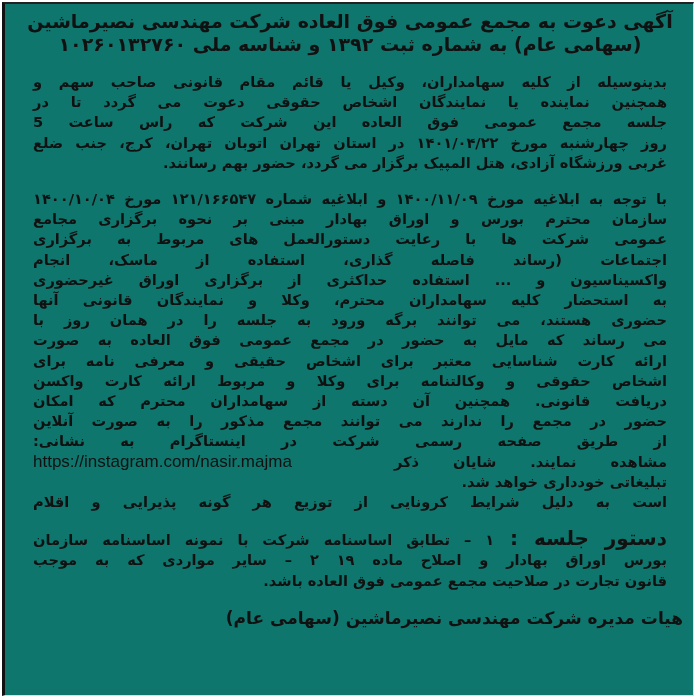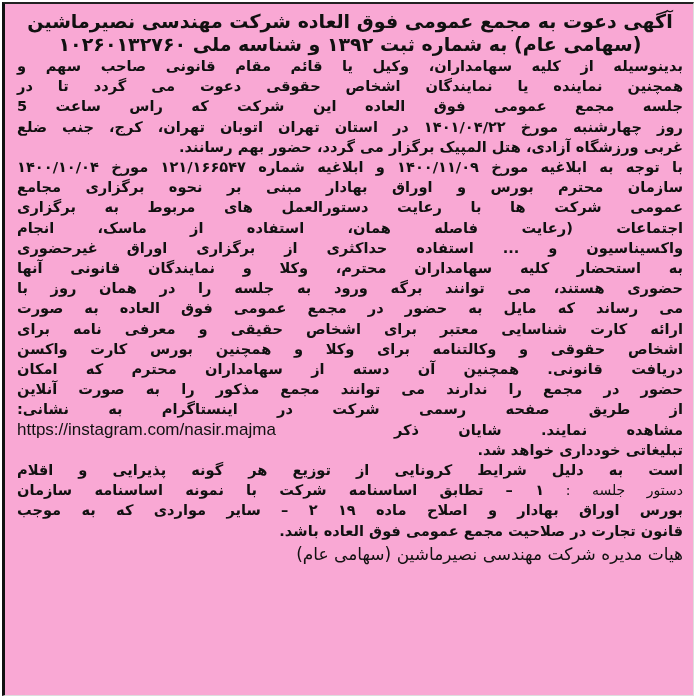--- a/index.html
+++ b/index.html
@@ -3,42 +3,42 @@
 <meta charset="utf-8">
 <style>
   html, body { margin: 0; padding: 0; background: #ffffff; }
   body { width: 700px; height: 700px; overflow: hidden; }
   .frame {
     position: absolute; left: 2px; top: 2px;
     width: 692px; height: 694px;
     border-left: 3px solid #111; border-top: 2px solid #222;
     border-right: 1px solid #ddd; border-bottom: 1px solid #ddd;
     box-sizing: border-box;
-    background: #f9a8d4;
+    background: #0f766e;
   }
   .content {
     position: absolute; left: 12px; right: 10px; top: 6px;
     direction: rtl; color: #111;
     font-family: "DejaVu Sans", sans-serif;
   }
   .title {
     text-align: center; font-weight: bold;
     font-size: 19px; line-height: 23px; margin: 0;
   }
   .body-text {
     font-size: 14.6px; line-height: 20.2px;
     text-align: justify; text-align-last: justify;
-    margin: 0; font-weight: bold;
+    margin: 16px; font-weight: bold;
   }
   .line { display: block; white-space: nowrap; text-align-last: justify; }
   .line.last { text-align-last: right; }
   .url { direction: ltr; unicode-bidi: embed; font-weight: normal; font-family: "Liberation Sans", sans-serif; font-size: 17px; }
-  .agenda-label { font-weight: normal; font-size: 14px; }
+  .agenda-label { font-weight: bold; font-size: 20px; }
   .signature {
-    font-weight: normal; font-size: 17px; line-height: 22px; margin-top: 2px;
+    font-weight: bold; font-size: 17px; line-height: 22px; margin-top: 2px;
     text-align: right;
   }
 </style>
 </head>
 <body>
 
 <div class="frame">
   <div class="content">
 
     <h1 class="title">
@@ -51,27 +51,27 @@
       <span class="line">همچنین نماینده یا نمایندگان اشخاص حقوقی دعوت می گردد تا در</span>
       <span class="line">جلسه مجمع عمومی فوق العاده این شرکت که راس ساعت 5</span>
       <span class="line">روز چهارشنبه مورخ ۱۴۰۱/۰۴/۲۲ در استان تهران اتوبان تهران، کرج، جنب ضلع</span>
       <span class="line last">غربی ورزشگاه آزادی، هتل المپیک برگزار می گردد، حضور بهم رسانند.</span>
     </div>
 
     <div class="body-text">
       <span class="line">با توجه به ابلاغیه مورخ ۱۴۰۰/۱۱/۰۹ و ابلاغیه شماره ۱۲۱/۱۶۶۵۴۷ مورخ ۱۴۰۰/۱۰/۰۴</span>
       <span class="line">سازمان محترم بورس و اوراق بهادار مبنی بر نحوه برگزاری مجامع</span>
       <span class="line">عمومی شرکت ها با رعایت دستورالعمل های مربوط به برگزاری</span>
-      <span class="line">اجتماعات (رعایت فاصله همان، استفاده از ماسک، انجام</span>
+      <span class="line">اجتماعات (رساند فاصله گذاری، استفاده از ماسک، انجام</span>
       <span class="line">واکسیناسیون و ... استفاده حداکثری از برگزاری اوراق غیرحضوری</span>
       <span class="line">به استحضار کلیه سهامداران محترم، وکلا و نمایندگان قانونی آنها</span>
       <span class="line">حضوری هستند، می توانند برگه ورود به جلسه را در همان روز با</span>
       <span class="line">می رساند که مایل به حضور در مجمع عمومی فوق العاده به صورت</span>
       <span class="line">ارائه کارت شناسایی معتبر برای اشخاص حقیقی و معرفی نامه برای</span>
-      <span class="line">اشخاص حقوقی و وکالتنامه برای وکلا و همچنین بورس کارت واکسن</span>
+      <span class="line">اشخاص حقوقی و وکالتنامه برای وکلا و مربوط ارائه کارت واکسن</span>
       <span class="line">دریافت قانونی. همچنین آن دسته از سهامداران محترم که امکان</span>
       <span class="line">حضور در مجمع را ندارند می توانند مجمع مذکور را به صورت آنلاین</span>
       <span class="line">از طریق صفحه رسمی شرکت در اینستاگرام به نشانی:</span>
       <span class="line">
         <span>مشاهده نمایند. شایان ذکر</span>
         &nbsp;
         <a class="url">https://instagram.com/nasir.majma</a>
       </span>
       <span class="line last">تبلیغاتی خودداری خواهد شد.</span>
       <span class="line">است به دلیل شرایط کرونایی از توزیع هر گونه پذیرایی و اقلام</span>

